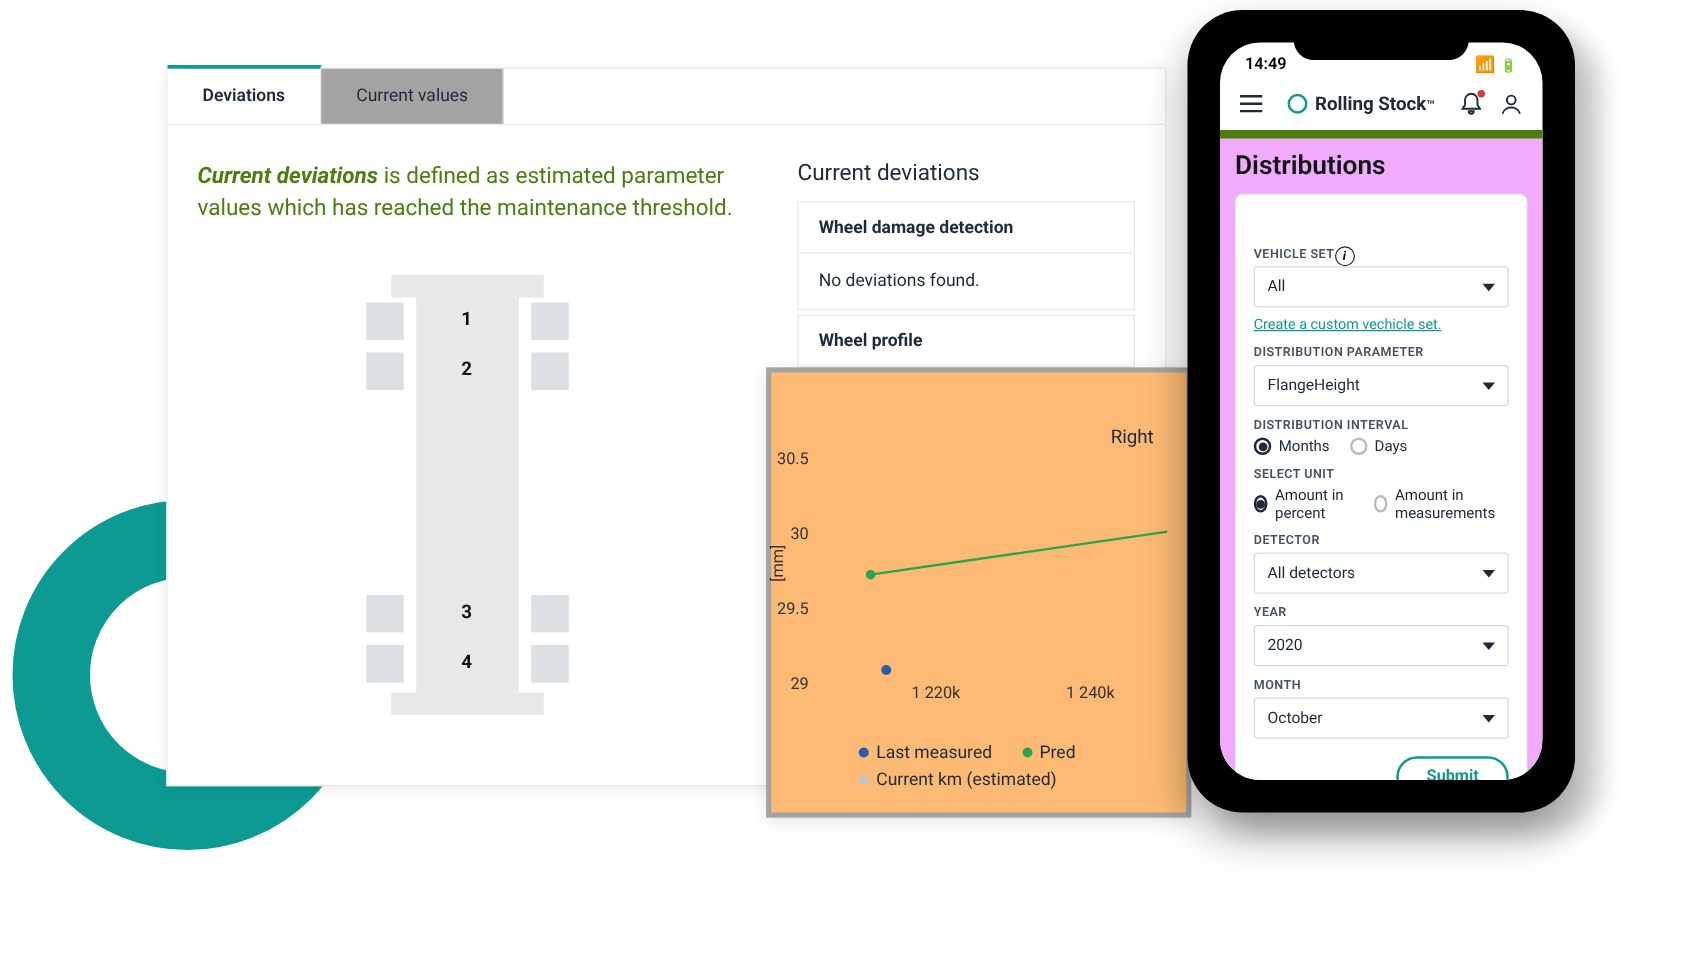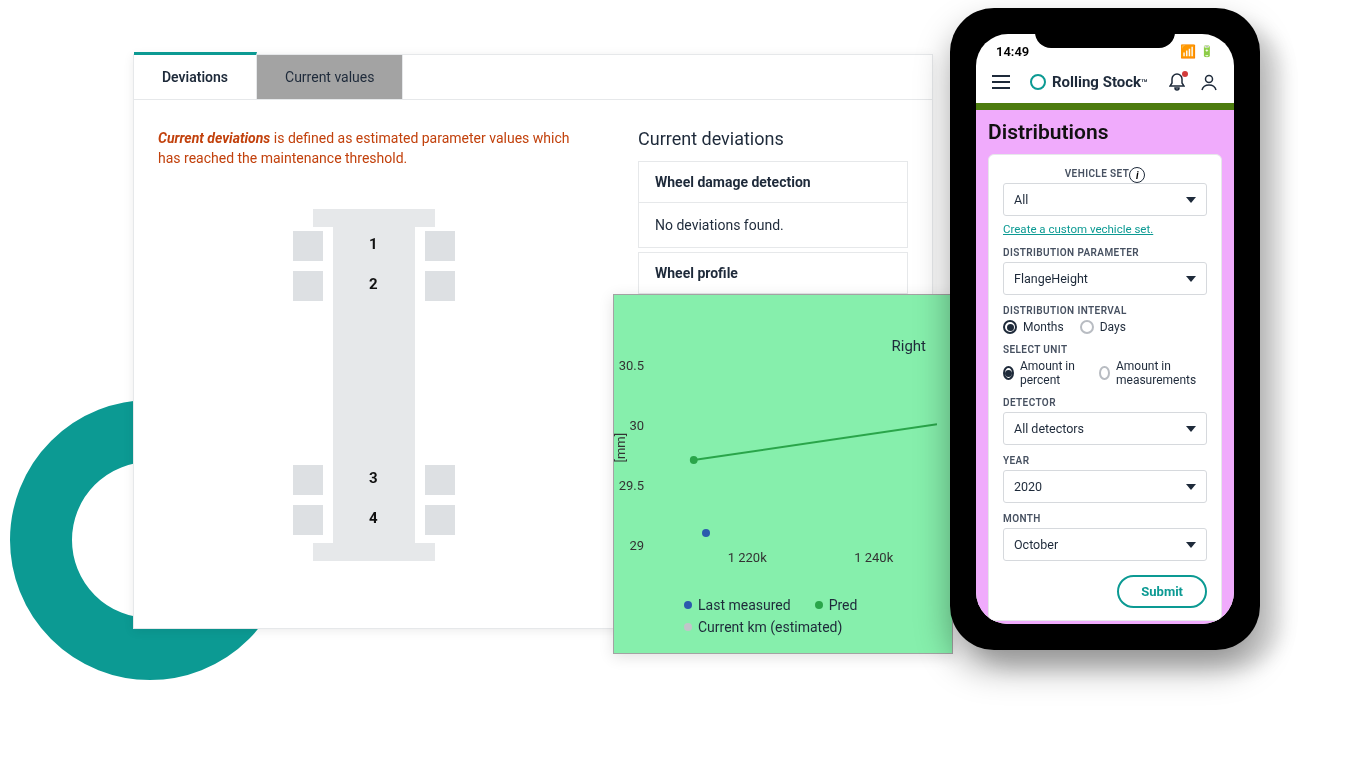--- a/index.html
+++ b/index.html
@@ -9,41 +9,41 @@
 .ring { position: absolute; left: 10px; top: 400px; width: 280px; height: 280px; border: 62px solid #0c9a93; border-radius: 50%; z-index: 0; }
 
 
 .panel { position: absolute; left: 133px; top: 54px; width: 800px; height: 575px; background: #fff; box-shadow: 0 2px 10px rgba(0,0,0,0.08); border: 1px solid #e6e8ea; z-index: 1; }
 .tabs { display: flex; border-bottom: 1px solid #e6e8ea; }
 .tab { padding: 14px 28px; font-size: 14px; color: #1e2a3a; cursor: pointer; border-right: 1px solid #e6e8ea; background: #f1f3f5; font-weight: 600; }
 .tab.active { background: #fff; border-top: 3px solid #0c9a93; margin-top: -3px; }
 .tab.inactive { font-weight: 400; background:#a3a3a3 }
 .panel-body { display: flex; padding: 28px 24px; gap: 50px; }
 .left-col { width: 430px; }
-.desc { font-size: 14px; color: #c2410c; line-height: 1.45; }
+.desc { font-size: 18px; color: #4d7c0f; line-height: 1.45; }
 .desc b { font-style: italic; font-weight: 700; }
 .vehicle { position: relative; width: 180px; height: 350px; margin: 40px auto 0; }
 .vbody { position: absolute; left: 50px; top: 18px; width: 82px; height: 316px; background: #e6e8ea; }
 .vbody:before { content: ""; position: absolute; left: -20px; top: -18px; width: 122px; height: 18px; background: #e6e8ea; }
 .vbody:after { content: ""; position: absolute; left: -20px; bottom: -18px; width: 122px; height: 18px; background: #e6e8ea; }
 .wheel { position: absolute; width: 30px; height: 30px; background: #dde0e3; }
 .w1l { left: 10px; top: 22px; } .w1r { left: 142px; top: 22px; }
 .w2l { left: 10px; top: 62px; } .w2r { left: 142px; top: 62px; }
 .w3l { left: 10px; top: 256px; } .w3r { left: 142px; top: 256px; }
 .w4l { left: 10px; top: 296px; } .w4r { left: 142px; top: 296px; }
 .axle { position: absolute; left: 86px; font-weight: 700; font-size: 15px; color: #111; }
 .a1{top:26px}.a2{top:66px}.a3{top:260px}.a4{top:300px}
 .right-col { flex: 1; }
 .sec-title { font-size: 18px; color: #1e2a3a; margin-bottom: 12px; }
 .card { border: 1px solid #e6e8ea; margin-bottom: 4px; }
 .card-head { padding: 12px 16px; font-weight: 700; font-size: 14px; color: #1e2a3a; border-bottom: 1px solid #e6e8ea; }
 .card-body { padding: 14px 16px; font-size: 14px; color: #1e2a3a; }
 
 
-.chart { position: absolute; left: 613px; top: 294px; width: 340px; height: 360px; background: #86efac; box-shadow: 0 3px 14px rgba(0,0,0,0.12); z-index: 2; padding: 30px 10px 10px 60px; border: 1px solid #a3a3a3; }
+.chart { position: absolute; left: 613px; top: 294px; width: 340px; height: 360px; background: #fdba74; box-shadow: 0 3px 14px rgba(0,0,0,0.12); z-index: 2; padding: 30px 10px 10px 60px; border: 4px solid #a3a3a3; }
 .chart-title { position: absolute; top: 42px; right: 26px; font-size: 15px; color: #1e2a3a; }
 .y-ticks { position: absolute; left: 30px; top: 70px; height: 180px; }
 .y-tick { position: absolute; font-size: 13px; color: #333; right: 0; transform: translateY(-50%); }
 .yt305{top:0}.yt30{top:60px}.yt295{top:120px}.yt29{top:180px}
 .ylab { position: absolute; left: 6px; top: 160px; font-size: 13px; color: #333; transform: rotate(-90deg); transform-origin: left center; }
 .plot { position: absolute; left: 70px; top: 70px; right: 15px; bottom: 110px; }
 .x-ticks { position: absolute; left:70px; right:15px; bottom: 88px; display:flex; justify-content: space-around; font-size: 13px; color:#333; }
 .line { position: absolute; stroke: #2aa54a; stroke-width: 2; fill: none; }
 .pt-blue { position: absolute; width: 8px; height: 8px; background: #2b5aad; border-radius: 50%; }
 .legend { position:absolute; left:70px; bottom:18px; right:10px; font-size:14px; color:#1e2a3a; display:flex; flex-wrap:wrap; gap:6px 24px; align-items:center; }
@@ -61,21 +61,21 @@
 .brand { display: flex; align-items: center; gap: 6px; font-weight: 700; font-size: 15px; color: #1e2a3a; }
 .brand .logo { width: 16px; height: 16px; border: 2.5px solid #0c9a93; border-radius: 50%; position:relative; }
 .brand small{font-size:11px;font-weight:600}
 .icon-btn { width: 22px; height: 22px; display:flex; align-items:center; justify-content:center; color:#1e2a3a; }
 .bell-dot{width:6px;height:6px;background:#d23b3b;border-radius:50%;position:absolute;top:0;right:0}
 .page { background: #f0abfc; flex: 1; padding: 10px 12px; overflow:hidden; }
 .h1 { font-size: 21px; font-weight: 600; color:#111; margin-bottom: 10px; }
 .form { background: #fff; border: 1px solid #e6e8ea; border-radius: 6px; padding: 12px 14px; }
 .lbl { font-size: 10px; letter-spacing: 0.4px; color: #475161; font-weight: 600; margin-top: 10px; margin-bottom: 4px; }
 .lbl:first-child{margin-top:0}
-.lbl-row { display:flex; justify-content:center; align-items:center; }
+.lbl-row { display:flex; justify-content:flex-start; align-items:center;margin-top:29px; }
 .info-ic { width:16px;height:16px;border:1.5px solid #1e2a3a;border-radius:50%;display:inline-flex;align-items:center;justify-content:center;font-size:10px;font-weight:700;font-style:italic; }
 .select { border: 1px solid #d6d9dd; border-radius: 3px; padding: 8px 10px; font-size: 12.5px; color: #1e2a3a; display: flex; justify-content: space-between; align-items: center; cursor: pointer; }
 .caret { border-left: 5px solid transparent; border-right: 5px solid transparent; border-top: 6px solid #1e2a3a; }
 .link { font-size: 11.5px; color: #0c9a93; text-decoration: underline; margin-top: 6px; display:inline-block; }
 .radios { display: flex; gap: 16px; margin-top:2px; }
 .radio { display: flex; align-items: center; gap: 6px; font-size: 12px; color: #1e2a3a; cursor:pointer; }
 .rdot { width: 14px; height: 14px; border: 2px solid #1e2a3a; border-radius: 50%; display:inline-flex;align-items:center;justify-content:center; }
 .rdot.checked:after { content:""; width:7px;height:7px;background:#1e2a3a;border-radius:50%; }
 .rdot.unchecked{border-color:#b8bcc2}
 .submit { margin-top: 14px; text-align: right; }

